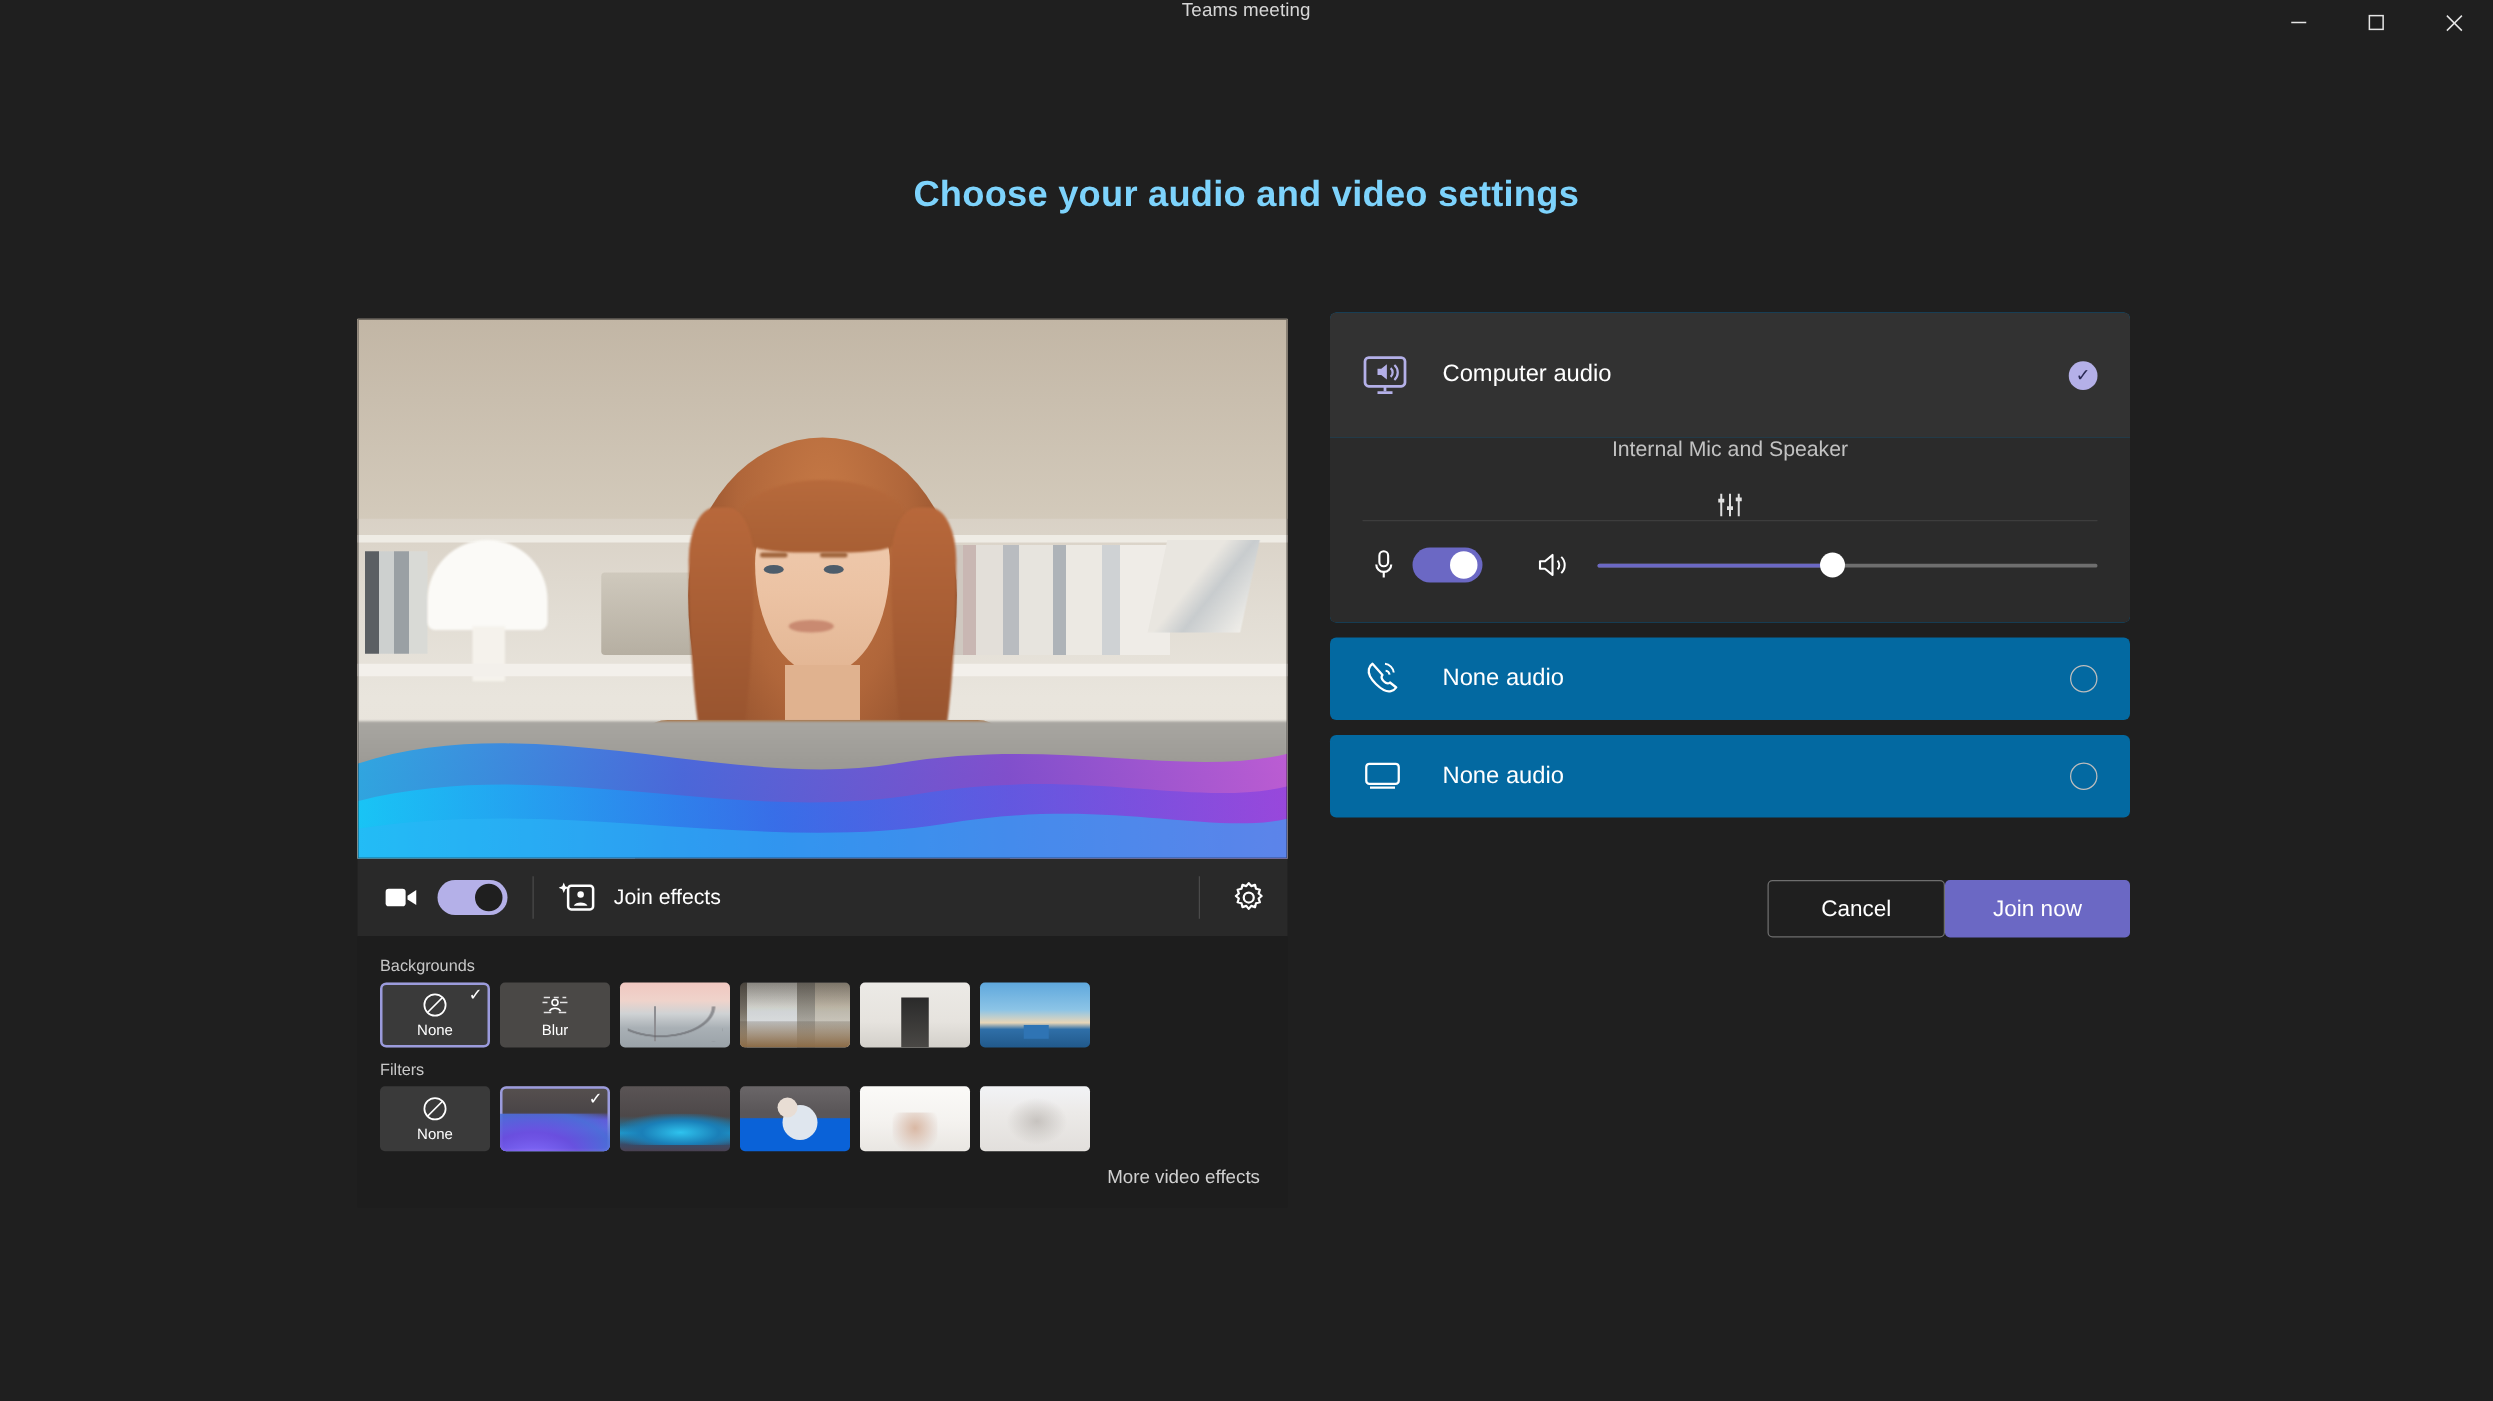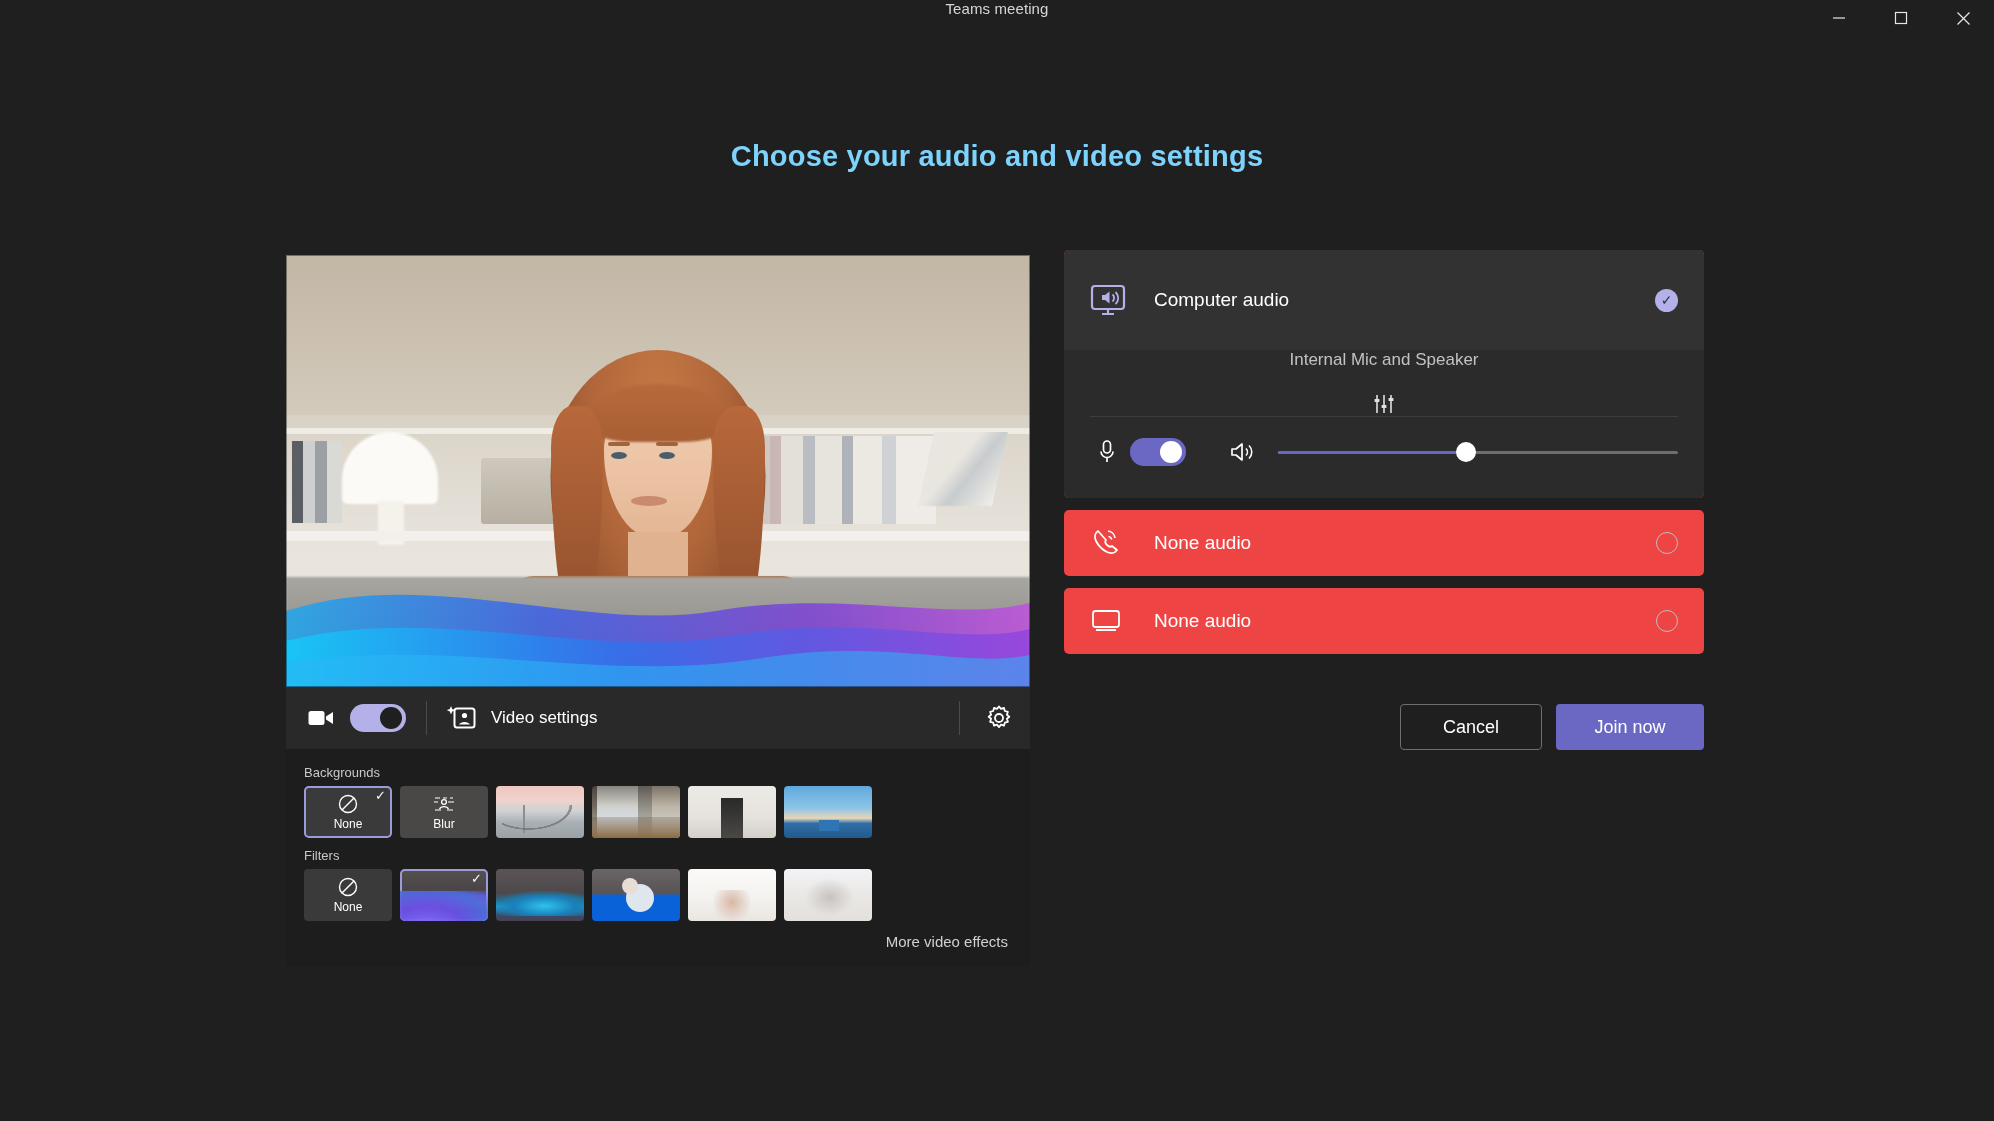--- a/index.html
+++ b/index.html
@@ -274,21 +274,21 @@
   }
   .more-fx {
     text-align: right; font-size: 15px; color: #d0d0d0; padding: 12px 4px 2px 0;
   }
 
   
   .right-col {
     position: absolute; left: 1064px; top: 250px; width: 640px;
   }
   .audio-card {
-    background: #ef4444; border-radius: 5px; overflow: hidden;
+    background: #0369a1; border-radius: 5px; overflow: hidden;
   }
   .audio-row {
     height: 100px; display: flex; align-items: center; padding: 0 26px;
   }
   .audio-row.head { background: #323232; }
   .audio-icon {
     width: 54px; display:flex; align-items:center; justify-content:flex-start; color:#fff;
   }
   .audio-icon.accent { color: #b4b0e8; }
   .audio-label { font-size: 19px; color: #ffffff; flex: 1; margin-left: 10px; }
@@ -315,21 +315,21 @@
   .slider { position: relative; flex: 1; height: 20px; margin-left: 18px; display:flex; align-items:center; }
   .slider-track { position:absolute; left:0; right:0; height: 3px; background:#6e6e6e; border-radius:2px; }
   .slider-fill { position:absolute; left:0; height: 3px; background:#6b68c4; border-radius:2px; }
   .slider-thumb {
     position:absolute; width: 20px; height: 20px; border-radius:50%; background:#fff;
     transform: translateX(-50%);
   }
   .spacer-gap { height: 11px; }
 
   .btn-row {
-    display:flex; justify-content:flex-end; gap: 14px; margin-top: 38px;
+    display:flex; justify-content:flex-end; margin-top: 38px;
   }
   .btn {
     height: 46px; min-width: 142px; border-radius: 4px; font-size: 18px;
     display:flex; align-items:center; justify-content:center;
   }
   .btn.cancel { background:#1f1f1f; border:1px solid #6e6e6e; color:#fff; }
   .btn.join { background:#6b68c4; color:#fff; min-width: 148px; }
 </style>
 </head>
 <body>
@@ -424,21 +424,21 @@
     </div>
     <div class="divider-v"></div>
     <div class="ve-icon">
       <svg width="30" height="28" viewBox="0 0 30 28">
         <rect x="7.5" y="4.5" width="20" height="19" rx="2.5" fill="none" stroke="currentColor" stroke-width="2"></rect>
         <circle cx="17.5" cy="11.5" r="2.6" fill="currentColor"></circle>
         <path d="M12 20.5 c1.6-3.4 9.4-3.4 11 0 Z" fill="currentColor"></path>
         <path d="M4 2 l1.2 3 3 1.2 -3 1.2 -1.2 3 -1.2 -3 -3 -1.2 3 -1.2 Z" fill="currentColor"></path>
       </svg>
     </div>
-    <div class="ve-label">Video settings</div>
+    <div class="ve-label">Join effects</div>
     <div class="gear-wrap">
       <div class="divider-v2"></div>
       <div class="gear">
         <svg width="26" height="26" viewBox="0 0 26 26">
           <circle cx="13" cy="13" r="4" fill="none" stroke="currentColor" stroke-width="1.8"></circle>
           <path d="M13 1.5 l2 2.4 3-1 .8 3.1 3.1 .8 -1 3 2.4 2 -2.4 2 1 3 -3.1 .8 -.8 3.1 -3 -1 -2 2.4 -2 -2.4 -3 1 -.8 -3.1 -3.1 -.8 1 -3 -2.4 -2 2.4 -2 -1 -3 3.1 -.8 .8 -3.1 3 1 Z" fill="none" stroke="currentColor" stroke-width="1.8" stroke-linejoin="round"></path>
         </svg>
       </div>
     </div>
   </div>

